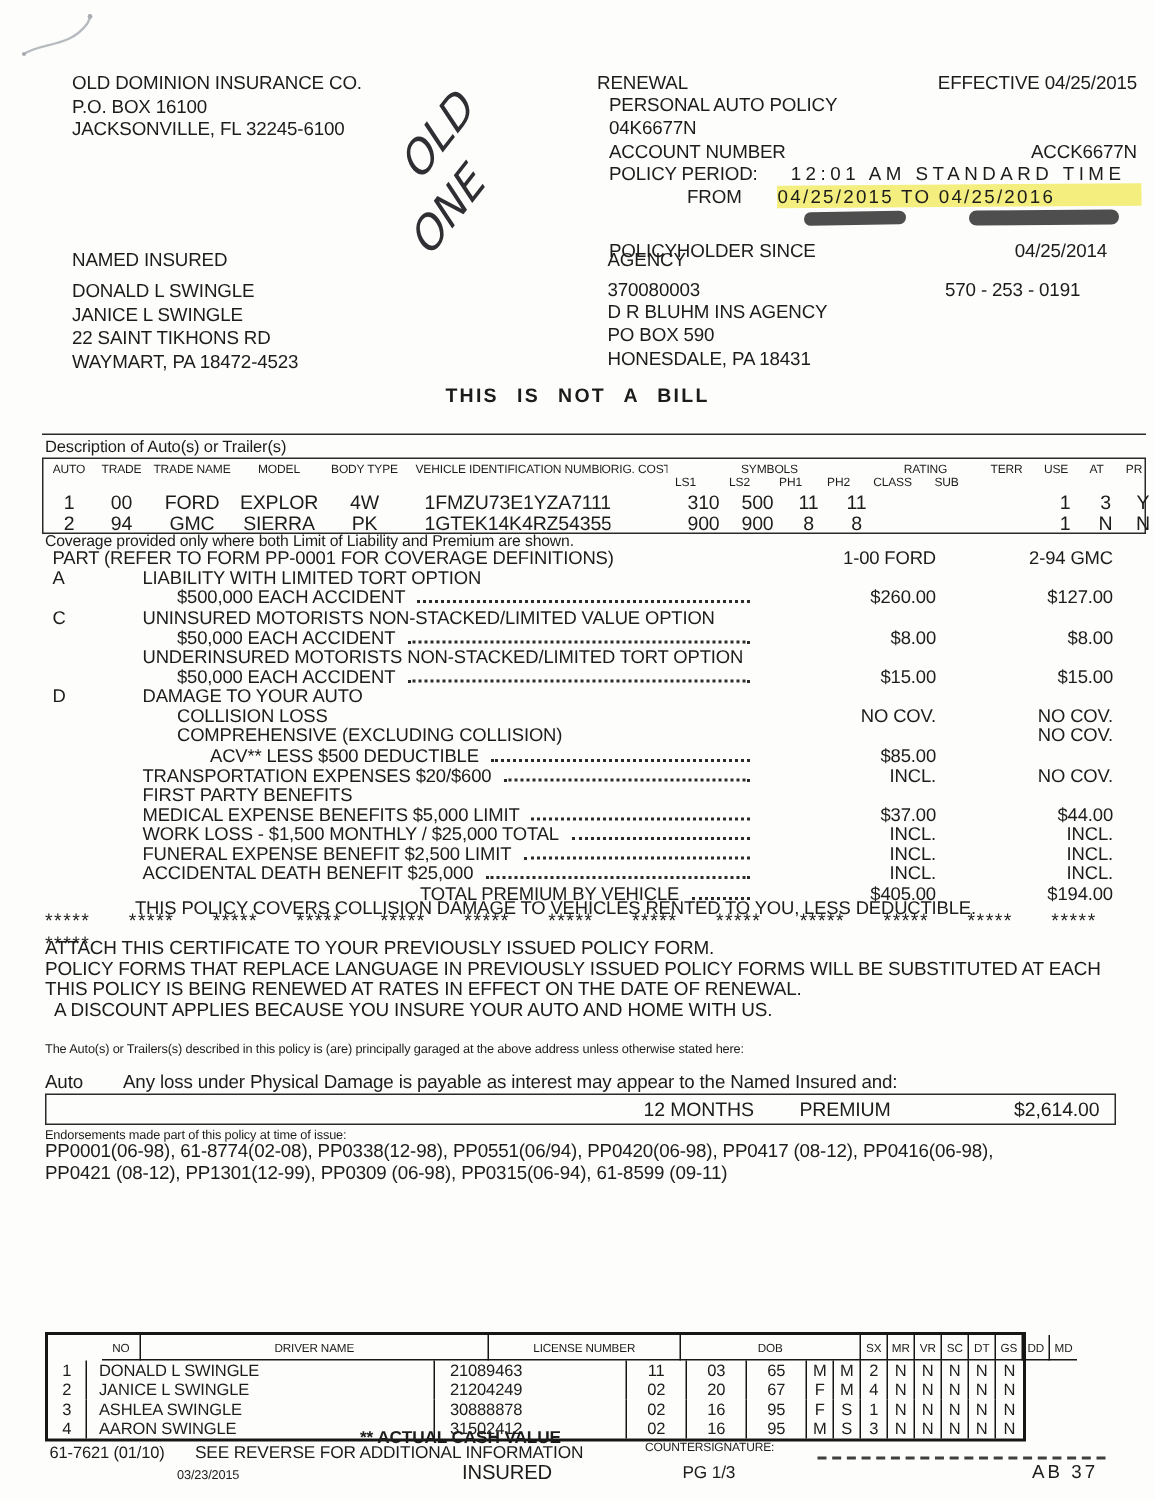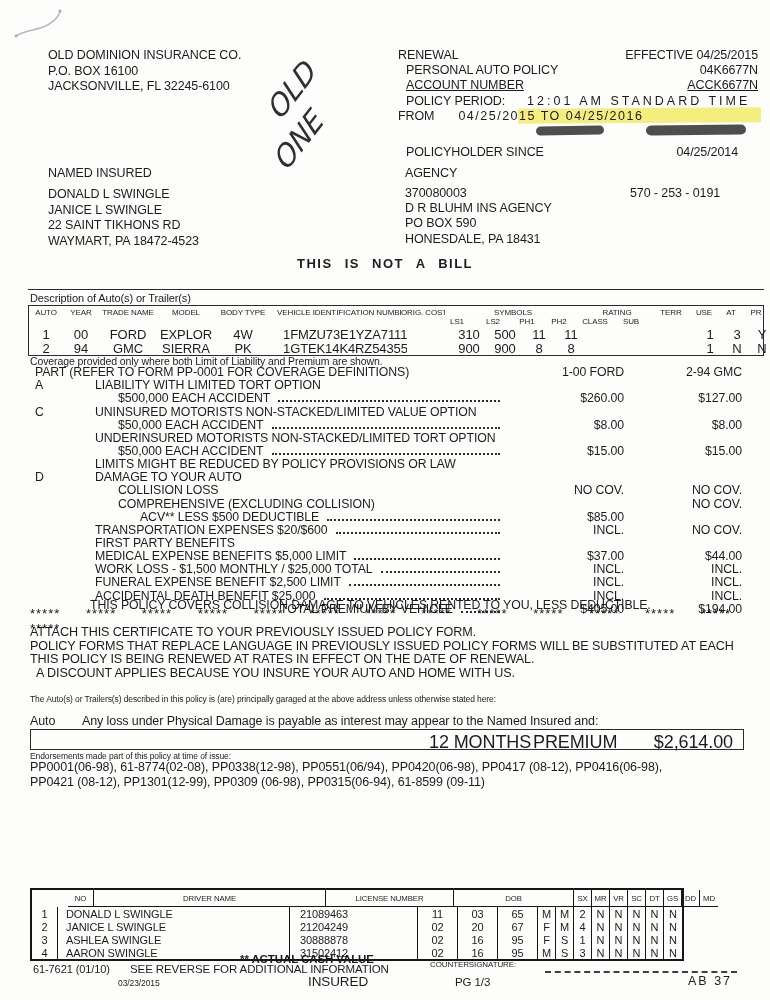--- a/index.html
+++ b/index.html
@@ -21,21 +21,21 @@
   #hw-one{left:268px;top:122px;}
 
   
   #pol{left:398px;top:48px;width:360px;font-size:12.5px;line-height:15.2px;}
   .prow{display:flex;justify-content:space-between;}
   .spaced{letter-spacing:3px;}
   #period-line{display:flex;}
   #from-line{display:flex;position:relative;height:16px;}
   #hl{position:absolute;left:120px;top:-1px;width:243px;height:15px;background:#f3ee7e;
       transform:rotate(-0.4deg);z-index:0;}
-  #from-lbl{z-index:1;}
+  #from-lbl{margin-left:60px;z-index:1;}
   #dates{z-index:1;margin-left:24px;letter-spacing:1.5px;}
   .marker{position:absolute;background:#4e4e4e;border-radius:5px;z-index:2;}
   #mk1{left:138px;top:17px;width:68px;height:9px;transform:rotate(-1deg);}
   #mk2{left:248px;top:16px;width:100px;height:10px;transform:rotate(-0.5deg);}
   #since-row{margin-top:20px;display:flex;justify-content:space-between;padding-right:20px;}
 
   
   #insured-h{left:48px;top:166px;font-size:12.5px;}
   #insured{left:48px;top:187px;font-size:12.5px;line-height:15.5px;}
   #agency-h{left:405px;top:166px;font-size:12.5px;}
@@ -77,21 +77,21 @@
   
   #collision-note{left:90px;top:598px;font-size:12.3px;}
   #stars{left:30px;top:606px;width:716px;font-size:13px;word-spacing:21px;letter-spacing:1px;}
   #notices{left:30px;top:626px;width:730px;font-size:12.6px;line-height:13.6px;}
   #notice-discount{padding-left:6px;}
   #garaged{left:30px;top:694px;font-size:8.5px;}
 
   
   #payable{left:30px;top:714px;font-size:12.5px;display:flex;}
   #payable-auto{width:52px;}
-  #prembox{left:30px;top:729px;width:712px;height:19px;border:1.5px solid #2a2a2a;font-size:18px;}
+  #prembox{left:30px;top:729px;width:712px;height:19px;border:1.5px solid #2a2a2a;font-size:13px;}
   #prem-months{position:absolute;left:398px;top:2px;}
   #prem-label{position:absolute;left:502px;top:2px;}
   #prem-amt{position:absolute;right:10px;top:2px;}
 
   
   #endors-h{left:30px;top:751px;font-size:8.5px;}
   #endors{left:30px;top:760px;width:720px;font-size:12.5px;line-height:14.5px;}
 
   
   #drvtbl{left:30px;top:888px;width:650px;border:2px solid #161616;}
@@ -138,25 +138,25 @@
   </div>
 
   <div id="hw-old" class="abs handw">OLD</div>
   <div id="hw-one" class="abs handw">ONE</div>
 
   <div id="pol" class="abs">
     <div class="prow">
       <span>RENEWAL</span>
       <span>EFFECTIVE 04/25/2015</span>
     </div>
-    <div class="prow" style="padding-left:8px;">
+    <div class="prow" style="padding-left:8px;flex-direction:column;">
       <span>PERSONAL AUTO POLICY</span>
       <span>04K6677N</span>
     </div>
-    <div class="prow" style="padding-left:8px;text-decoration:underline;">
+    <div class="prow" style="padding-left:8px;">
       <span>ACCOUNT NUMBER</span>
       <span>ACCK6677N</span>
     </div>
     <div id="period-line" style="padding-left:8px;">
       <span>POLICY PERIOD:</span>
       <span class="spaced" style="margin-left:22px;">12:01 AM STANDARD TIME</span>
     </div>
     <div id="from-line">
       <div id="hl"></div>
       <span id="from-lbl">FROM</span>
@@ -186,21 +186,21 @@
   </div>
   <div id="agency-phone" class="abs">570 - 253 - 0191</div>
 
   <div id="notabill" class="abs">THIS IS NOT A BILL</div>
 
   <div id="auto-rule" class="abs"></div>
   <div id="auto-title" class="abs">Description of Auto(s) or Trailer(s)</div>
   <div id="autotbl" class="abs">
     <div class="at-row at-h1">
       <span class="c-auto">AUTO</span>
-      <span class="c-year">YEAR</span>
+      <span class="c-year">TRADE</span>
       <span class="c-trade">TRADE NAME</span>
       <span class="c-model">MODEL</span>
       <span class="c-body">BODY TYPE</span>
       <span class="c-vin" style="padding-left:6px;">VEHICLE IDENTIFICATION NUMBER</span>
       <span class="c-cost">ORIG. COST NEW</span>
       <span class="c-symbols">SYMBOLS</span>
       <span class="c-rating">RATING</span>
       <span class="c-terr">TERR</span>
       <span class="c-use">USE</span>
       <span class="c-at">AT</span>
@@ -299,27 +299,20 @@
         <span class="cov-v2"></span>
       </div>
     <div class="cov-row ind1">
         <span class="cov-letter"></span>
         <span class="cov-text">$50,000 EACH ACCIDENT</span>
         <span class="cov-dots"></span>
         <span class="cov-v">$15.00</span>
         <span class="cov-v2">$15.00</span>
       </div>
     <div class="cov-row">
-        <span class="cov-letter"></span>
-        <span class="cov-text">LIMITS MIGHT BE REDUCED BY POLICY PROVISIONS OR LAW</span>
-        <span class="cov-fill"></span>
-        <span class="cov-v"></span>
-        <span class="cov-v2"></span>
-      </div>
-    <div class="cov-row">
         <span class="cov-letter">D</span>
         <span class="cov-text">DAMAGE TO YOUR AUTO</span>
         <span class="cov-fill"></span>
         <span class="cov-v"></span>
         <span class="cov-v2"></span>
       </div>
     <div class="cov-row ind1">
         <span class="cov-letter"></span>
         <span class="cov-text">COLLISION LOSS</span>
         <span class="cov-fill"></span>

